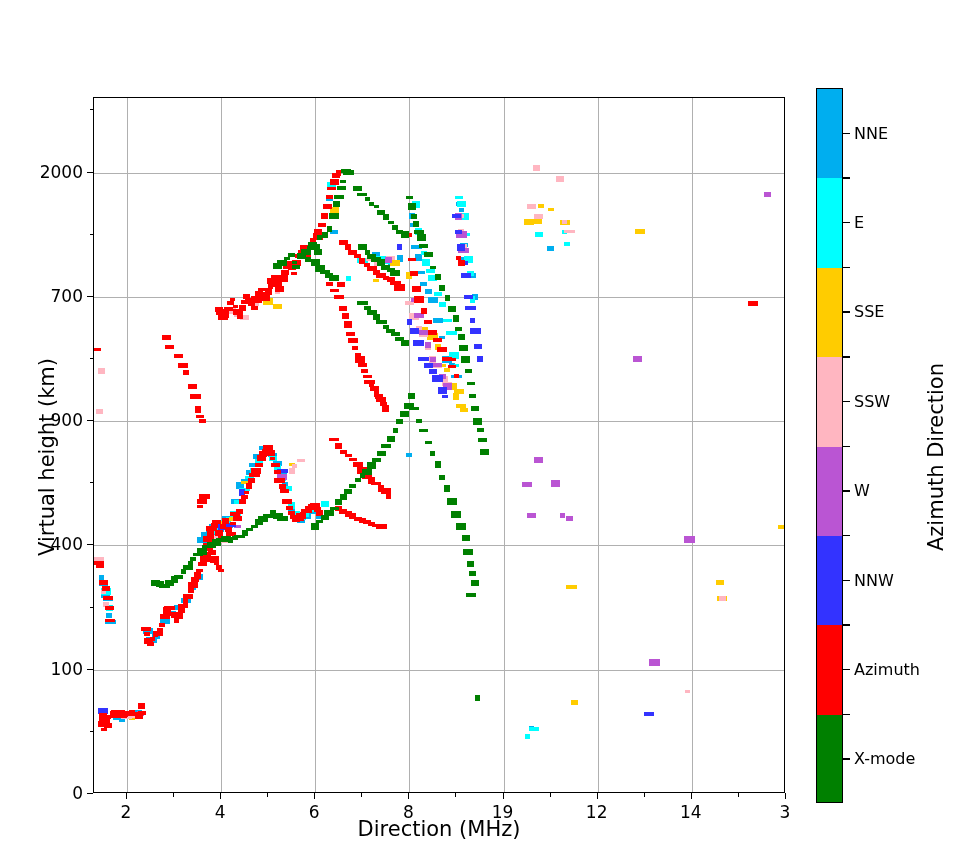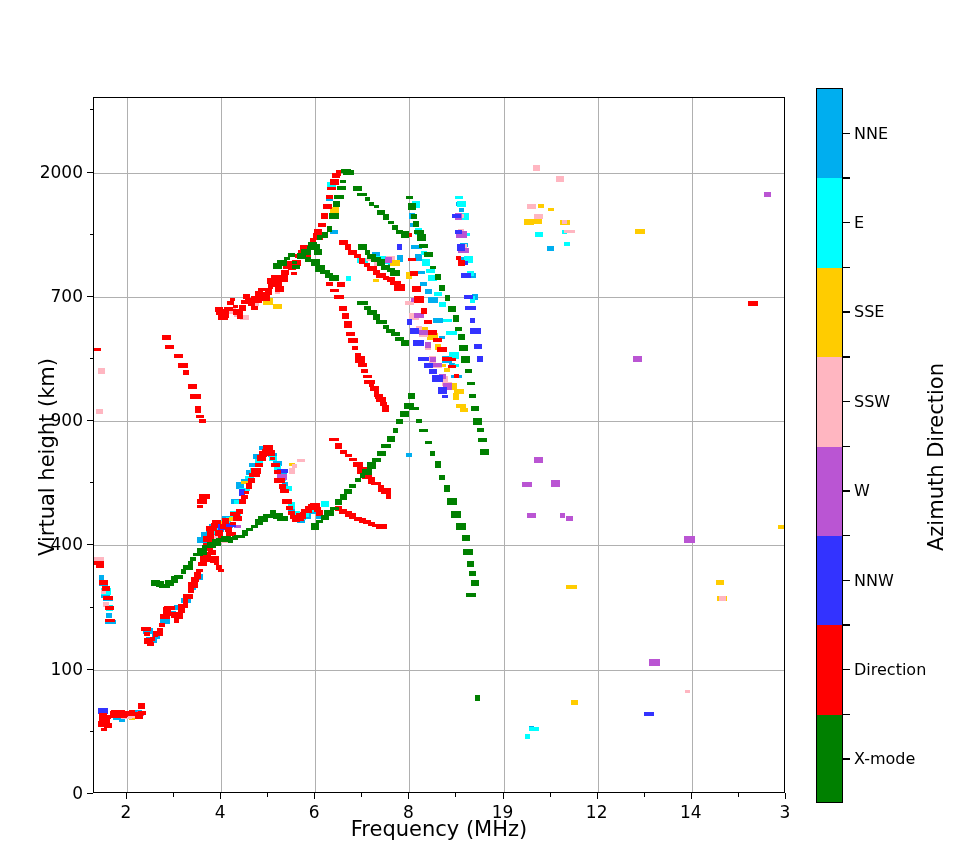--- a/index.html
+++ b/index.html
@@ -797,21 +797,21 @@
       <div class="tick-y" style="left: 87px; top: 171.571px;"></div>
       <div class="tick-y minor" style="left: 89.5px; top: 109.429px;"></div>
       <div class="ylab" style="left: 13px; width: 70px; top: 793px;">0</div>
       <div class="ylab" style="left: 13px; width: 70px; top: 668.714px;">100</div>
       <div class="ylab" style="left: 13px; width: 70px; top: 544.429px;">400</div>
       <div class="ylab" style="left: 13px; width: 70px; top: 420.143px;">900</div>
       <div class="ylab" style="left: 13px; width: 70px; top: 295.857px;">700</div>
       <div class="ylab" style="left: 13px; width: 70px; top: 171.571px;">2000</div>
     </div>
 
-  <div id="xaxis-title">Frequency (MHz)</div>
+  <div id="xaxis-title">Direction (MHz)</div>
   <div id="yaxis-title">Virtual height (km)</div>
 
   <div id="cbar">
       <div class="cband" style="top: 0px; height: 89.375px; background: rgb(0, 174, 239);"></div>
       <div class="cband" style="top: 89.375px; height: 89.375px; background: rgb(0, 255, 255);"></div>
       <div class="cband" style="top: 178.75px; height: 89.375px; background: rgb(255, 204, 0);"></div>
       <div class="cband" style="top: 268.125px; height: 89.375px; background: rgb(255, 182, 193);"></div>
       <div class="cband" style="top: 357.5px; height: 89.375px; background: rgb(186, 85, 211);"></div>
       <div class="cband" style="top: 446.875px; height: 89.375px; background: rgb(51, 51, 255);"></div>
       <div class="cband" style="top: 536.25px; height: 89.375px; background: rgb(255, 0, 0);"></div>
@@ -829,21 +829,21 @@
       <div class="cb-tick" style="top: 400.812px;"></div>
       <div class="cb-lab" style="top: 400.812px;">SSW</div>
       <div class="cb-tick" style="top: 356.125px;"></div>
       <div class="cb-tick" style="top: 490.188px;"></div>
       <div class="cb-lab" style="top: 490.188px;">W</div>
       <div class="cb-tick" style="top: 445.5px;"></div>
       <div class="cb-tick" style="top: 579.562px;"></div>
       <div class="cb-lab" style="top: 579.562px;">NNW</div>
       <div class="cb-tick" style="top: 534.875px;"></div>
       <div class="cb-tick" style="top: 668.938px;"></div>
-      <div class="cb-lab" style="top: 668.938px;">Direction</div>
+      <div class="cb-lab" style="top: 668.938px;">Azimuth</div>
       <div class="cb-tick" style="top: 624.25px;"></div>
       <div class="cb-tick" style="top: 758.312px;"></div>
       <div class="cb-lab" style="top: 758.312px;">X-mode</div>
       <div class="cb-tick" style="top: 713.625px;"></div>
     </div>
   <div id="cbar-title">Azimuth Direction</div>
 
 </div>
 
 </body></html>

